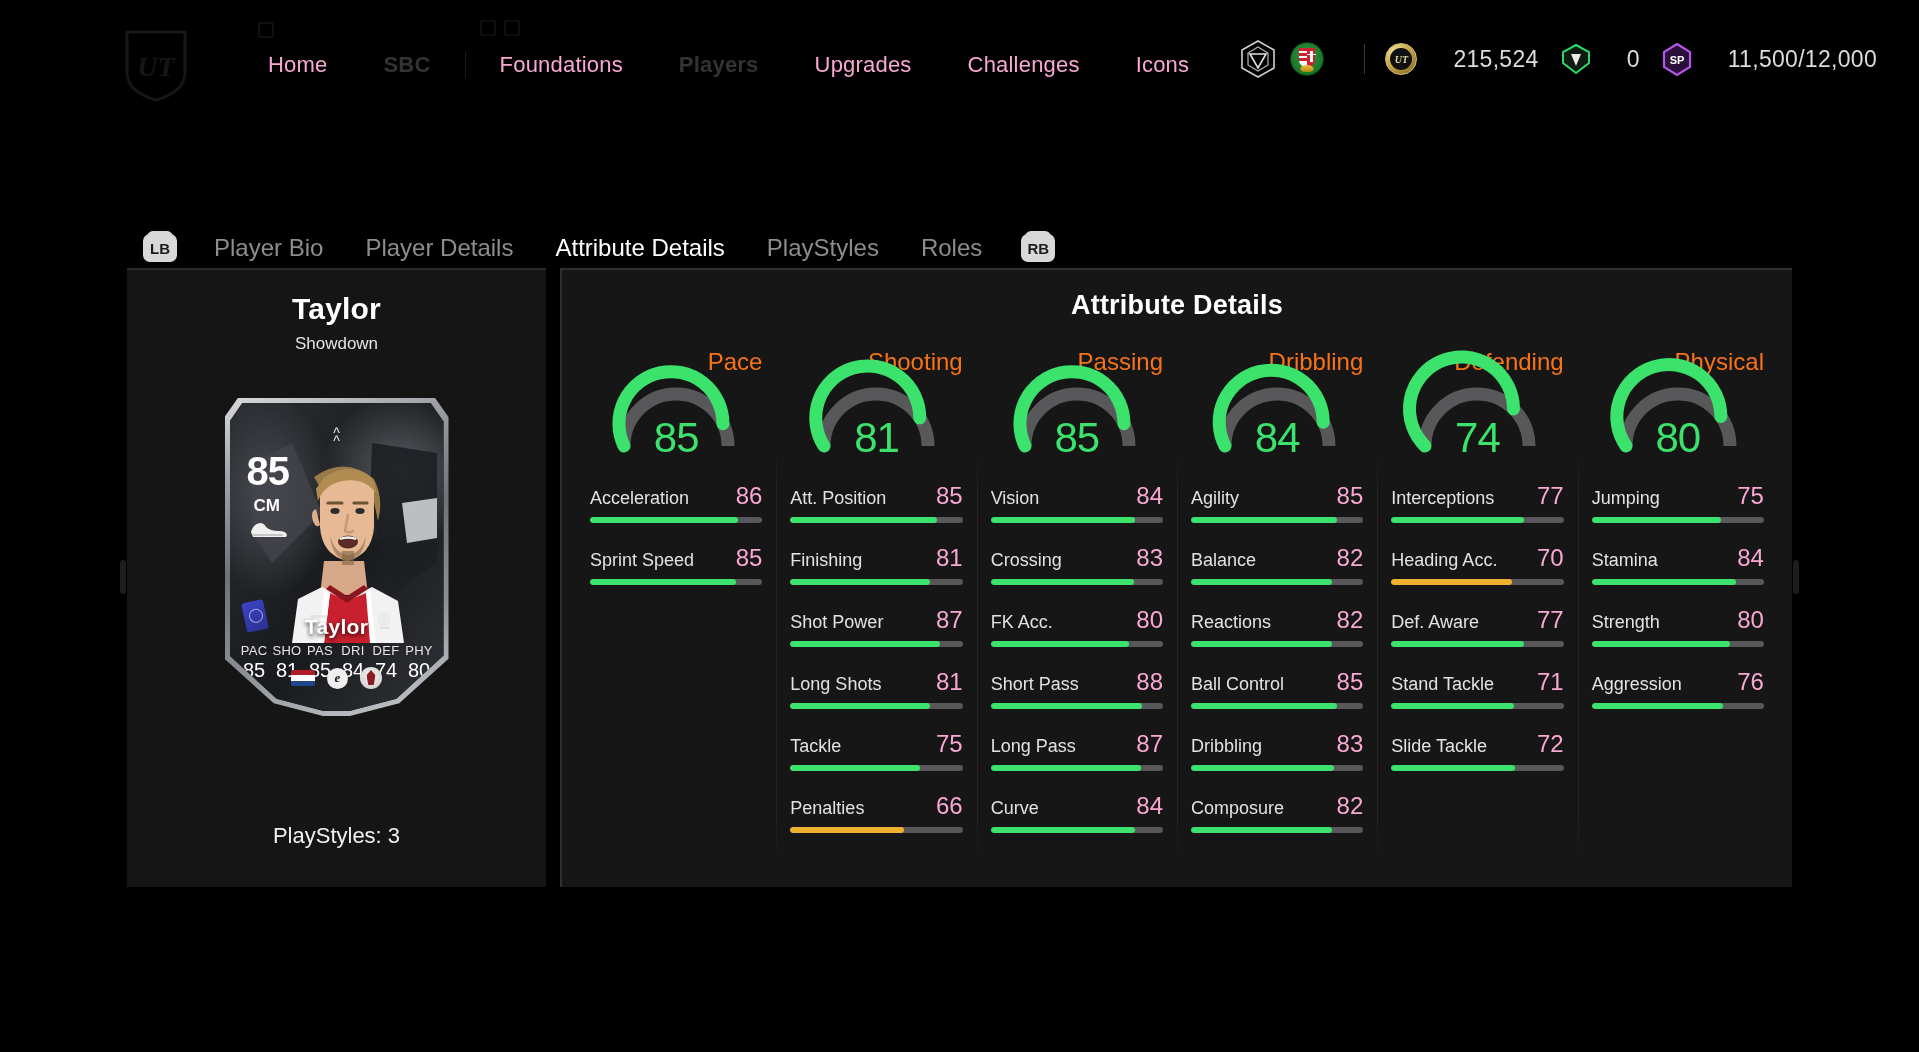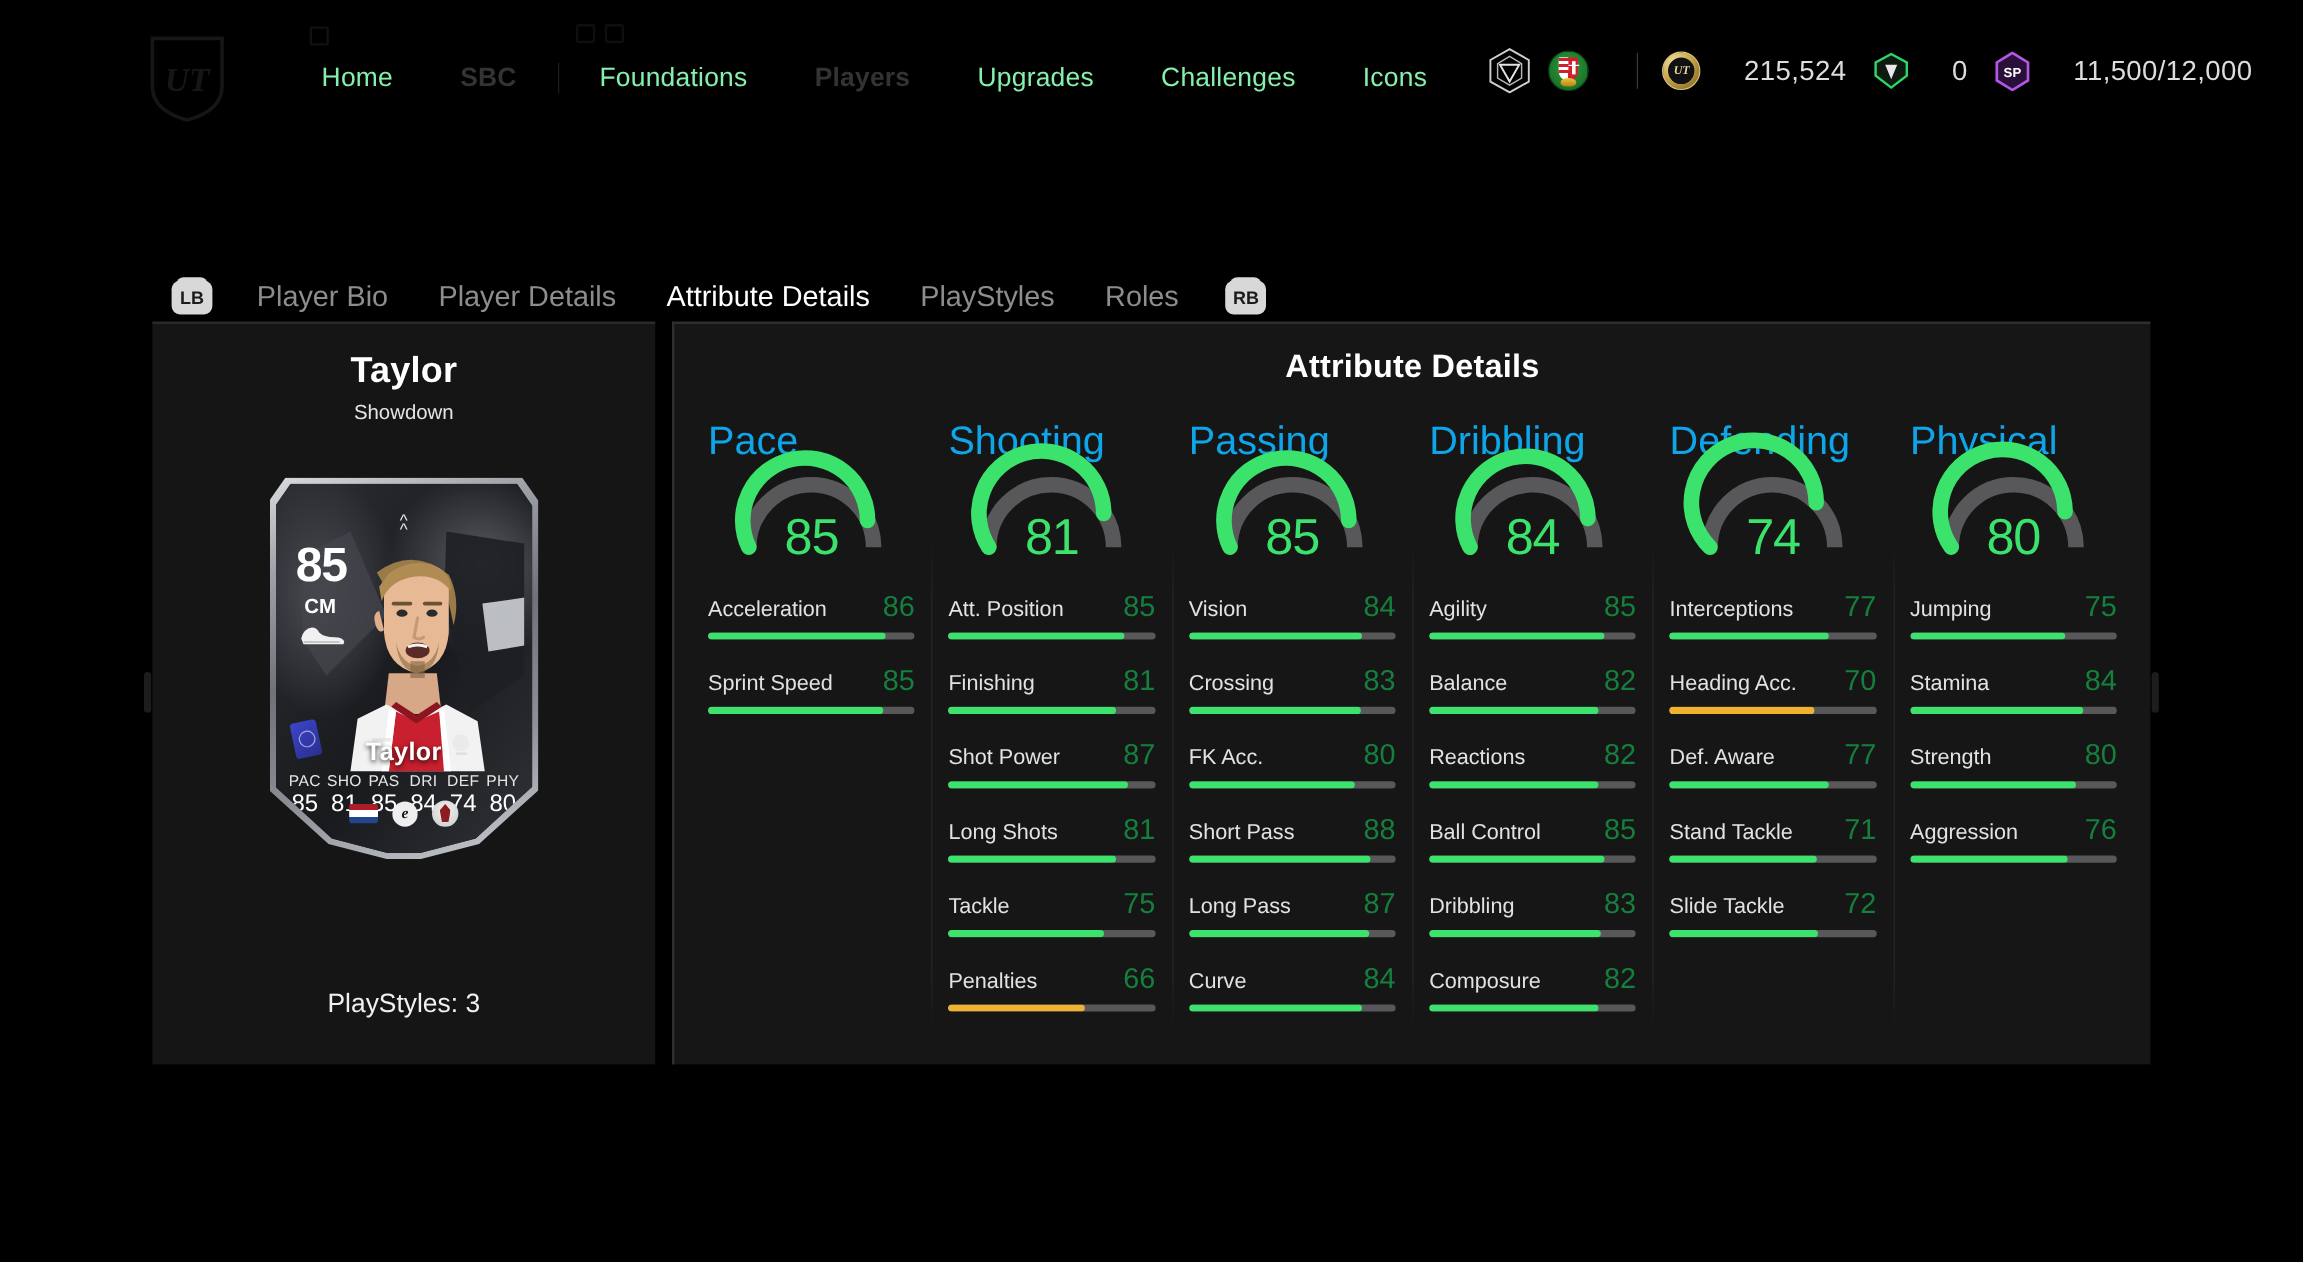--- a/index.html
+++ b/index.html
@@ -25,21 +25,21 @@
   .nav-items {
     position: absolute; left: 240px; top: 52px;
     display: flex; align-items: baseline; gap: 0px;
   }
   .nav-item {
     font-size: 22px; letter-spacing: .2px;
     padding: 0 28px;
     white-space: nowrap;
     color: #2a2a2a;
   }
-  .nav-item.dim    { color: #86efac; }
+  .nav-item.dim    { color: #f9a8d4; }
   .nav-item.active { color: #333333; font-weight: bold; }
   .nav-sep {
     width: 1px; height: 26px; background: #1c1c1c; align-self: center; margin: 0 6px;
   }
   .nav-tiny-icons {
     position: absolute; left: 258px; top: 22px;
     display: flex; gap: 6px; opacity: .12;
   }
   .tiny-box { width: 16px; height: 16px; border: 2px solid #888; border-radius: 2px; }
   .nav-tiny-icons2 {
@@ -213,32 +213,32 @@
   }
   .cols {
     position:absolute; left: 14px; right: 14px; top: 78px; bottom: 10px;
     display: flex;
   }
   .col { flex: 1; position: relative; padding: 0 14px; }
   .col + .col:before{
     content:""; position:absolute; left:0; top: 102px; bottom: 18px; width:1px;
     background: linear-gradient(180deg, rgba(255,255,255,0) 0%, rgba(255,255,255,.07) 12%, rgba(255,255,255,.07) 88%, rgba(255,255,255,0) 100%);
   }
-  .col-title { text-align:left; font-size: 33px; color:#0ea5e9; }
+  .col-title { text-align:right; font-size: 24px; color:#f97316; }
   .gauge { position:relative; width: 132px; height: 70px; margin: 10px auto 6px; }
   .gauge svg { width:100%; height:100%; display:block; overflow: visible; }
   .gauge .gnum {
     position:absolute; left:0; right:0; bottom: -6px; text-align:center;
     font-size: 42px; font-weight: 500; color:#3be26b; letter-spacing:-1px;
   }
   .attrs { margin-top: 26px; }
   .attr { margin-bottom: 21px; }
   .attr-row { display:flex; justify-content:space-between; align-items:baseline; }
   .attr-name { font-size: 18px; color: #e2e2e2; white-space: nowrap; }
-  .attr-val  { font-size: 24px; color: #15803d; font-weight: 400; }
+  .attr-val  { font-size: 24px; color: #f9a8d4; font-weight: 400; }
   .bar { height: 6px; border-radius: 3px; background: #58585a; margin-top: 7px; overflow:hidden; }
   .bar i { display:block; height:100%; border-radius:3px; background:#3be26b; }
   .bar i.amber { background:#f0b030; }
 
   
   .bottom { position:absolute; left:0; bottom: 0; width: 1919px; height: 92px; }
 </style>
 </head>
 <body>
 

